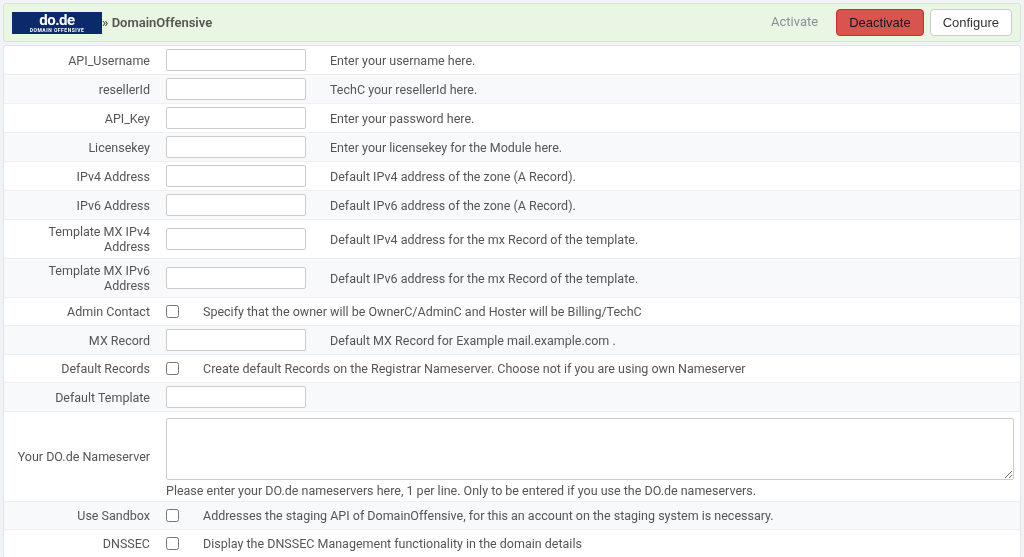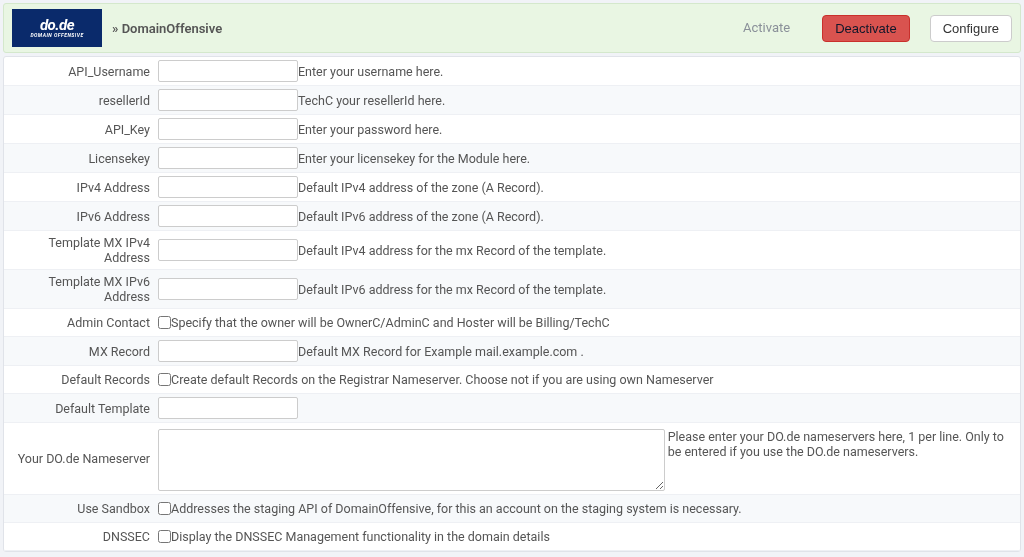--- a/index.html
+++ b/index.html
@@ -14,45 +14,43 @@
     display: flex;
     align-items: center;
     background: #e9f6e3;
     border: 1px solid #d4e8cc;
     border-radius: 3px;
     padding: 5px 8px;
     margin: 3px;
   }
   .logo {
     width: 90px;
-    height: 38px;
+    height: 22px;
     background: #0a2a6b;
     display: flex;
     flex-direction: column;
     align-items: center;
     justify-content: center;
     color: #fff;
     font-weight: bold;
     font-size: 14px;
     line-height: 1;
     letter-spacing: -0.5px;
     position: relative;
     border: 1px solid #0a2a6b;
-    font-style: italic;
   }
   .logo-top { font-size: 15px; }
   .logo-bot { font-size: 5px; letter-spacing: 0.5px; color: #fff; background:#0a2a6b; }
   .title {
-    margin-left: 10px;
     font-weight: 600;
     color: #555;
     font-size: 13px;
     flex: 1;
   }
-  .header-buttons { display: flex; gap: 20px; }
+  .header-buttons { display: flex; gap: 6px; }
   .btn {
     padding: 5px 12px;
     border-radius: 4px;
     font-size: 13px;
     cursor: pointer;
     border: 1px solid transparent;
   }
   .btn-muted { background: transparent; color: #8a9099; border: none; cursor: default; }
   .btn-danger { background: #d9534f; color: #0f172a; border-color: #c9302c; }
   .btn-default { background: #fff; color: #333; border-color: #ccc; }
@@ -74,22 +72,23 @@
     width: 152px;
     text-align: right;
     padding: 4px 6px 4px 4px;
     color: #555;
     font-size: 12.5px;
   }
   .row-body {
     flex: 1;
     display: flex;
     align-items: center;
-    gap: 0;
+    gap: 24px;
     padding: 3px 6px 3px 2px;
+    margin-left: 8px;
   }
   .row-body.align-top { align-items: flex-start; }
   .text-input {
     width: 140px;
     height: 22px;
     border: 1px solid #ccc;
     border-radius: 2px;
     padding: 2px 6px;
     font-size: 12.5px;
     background: #fff;
@@ -98,21 +97,21 @@
   .checkbox { width: 13px; height: 13px; }
   .textarea {
     width: 100%;
     height: 62px;
     border: 1px solid #ccc;
     border-radius: 2px;
     resize: both;
     padding: 4px;
     font-size: 12.5px;
   }
-  .ta-wrap { flex: 1; display: flex; flex-direction: row; gap: 3px; padding-top: 3px; }
+  .ta-wrap { flex: 1; display: flex; flex-direction: column; gap: 3px; padding-top: 3px; }
   .row.tall { min-height: auto; }
   .row.tall .row-label { align-self: center; }
 </style>
 </head>
 <body>
 
 <div class="header">
   <div class="logo">
     <span class="logo-top">do.de</span>
     <span class="logo-bot">DOMAIN OFFENSIVE</span>

